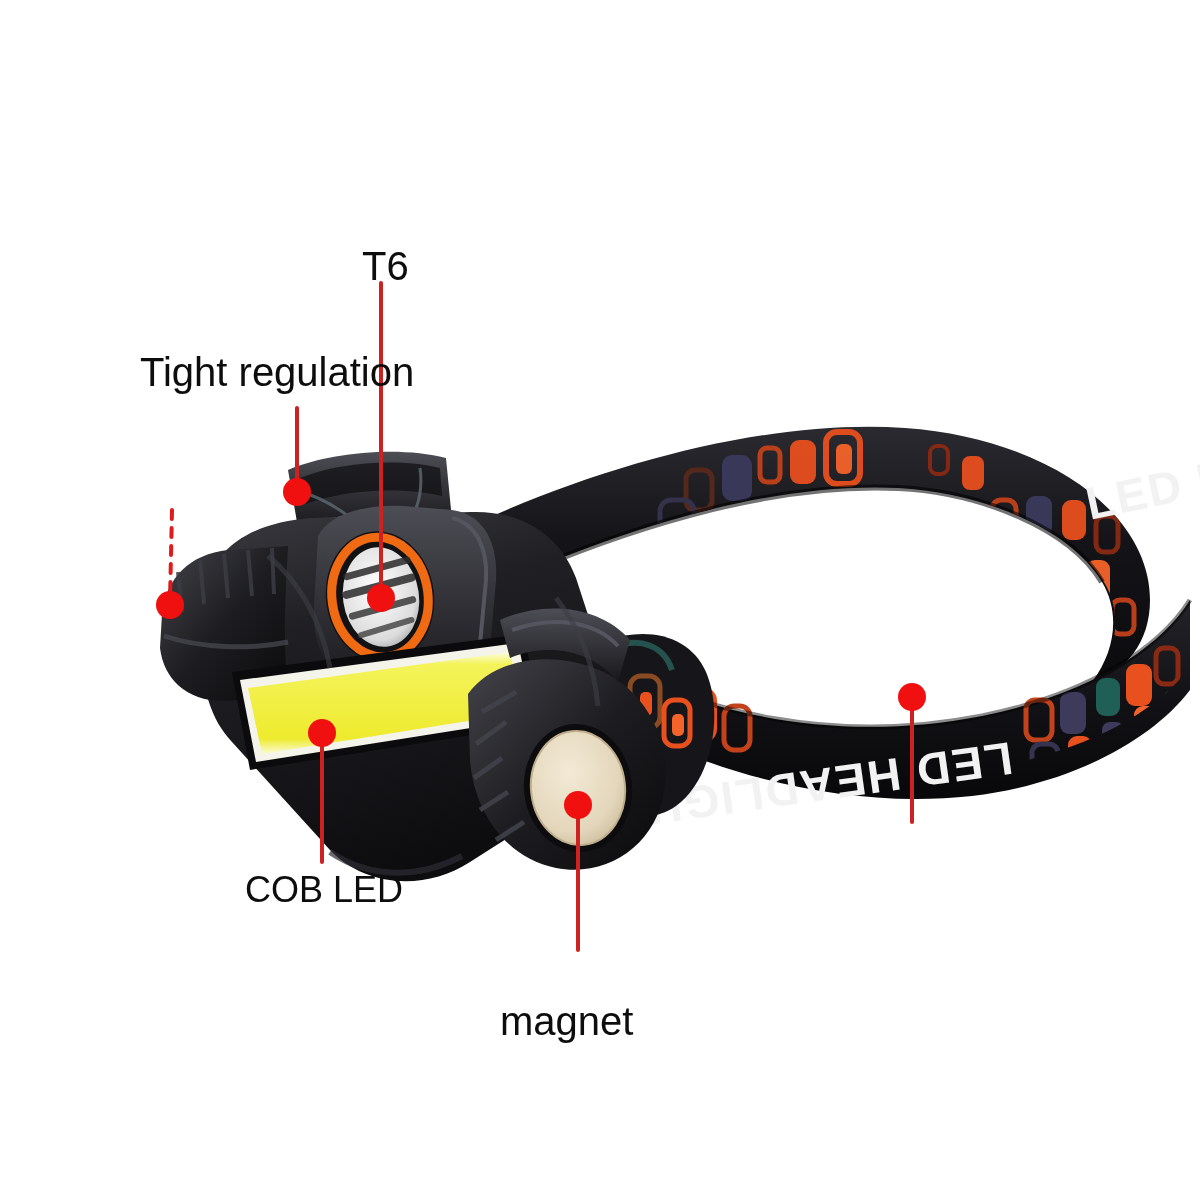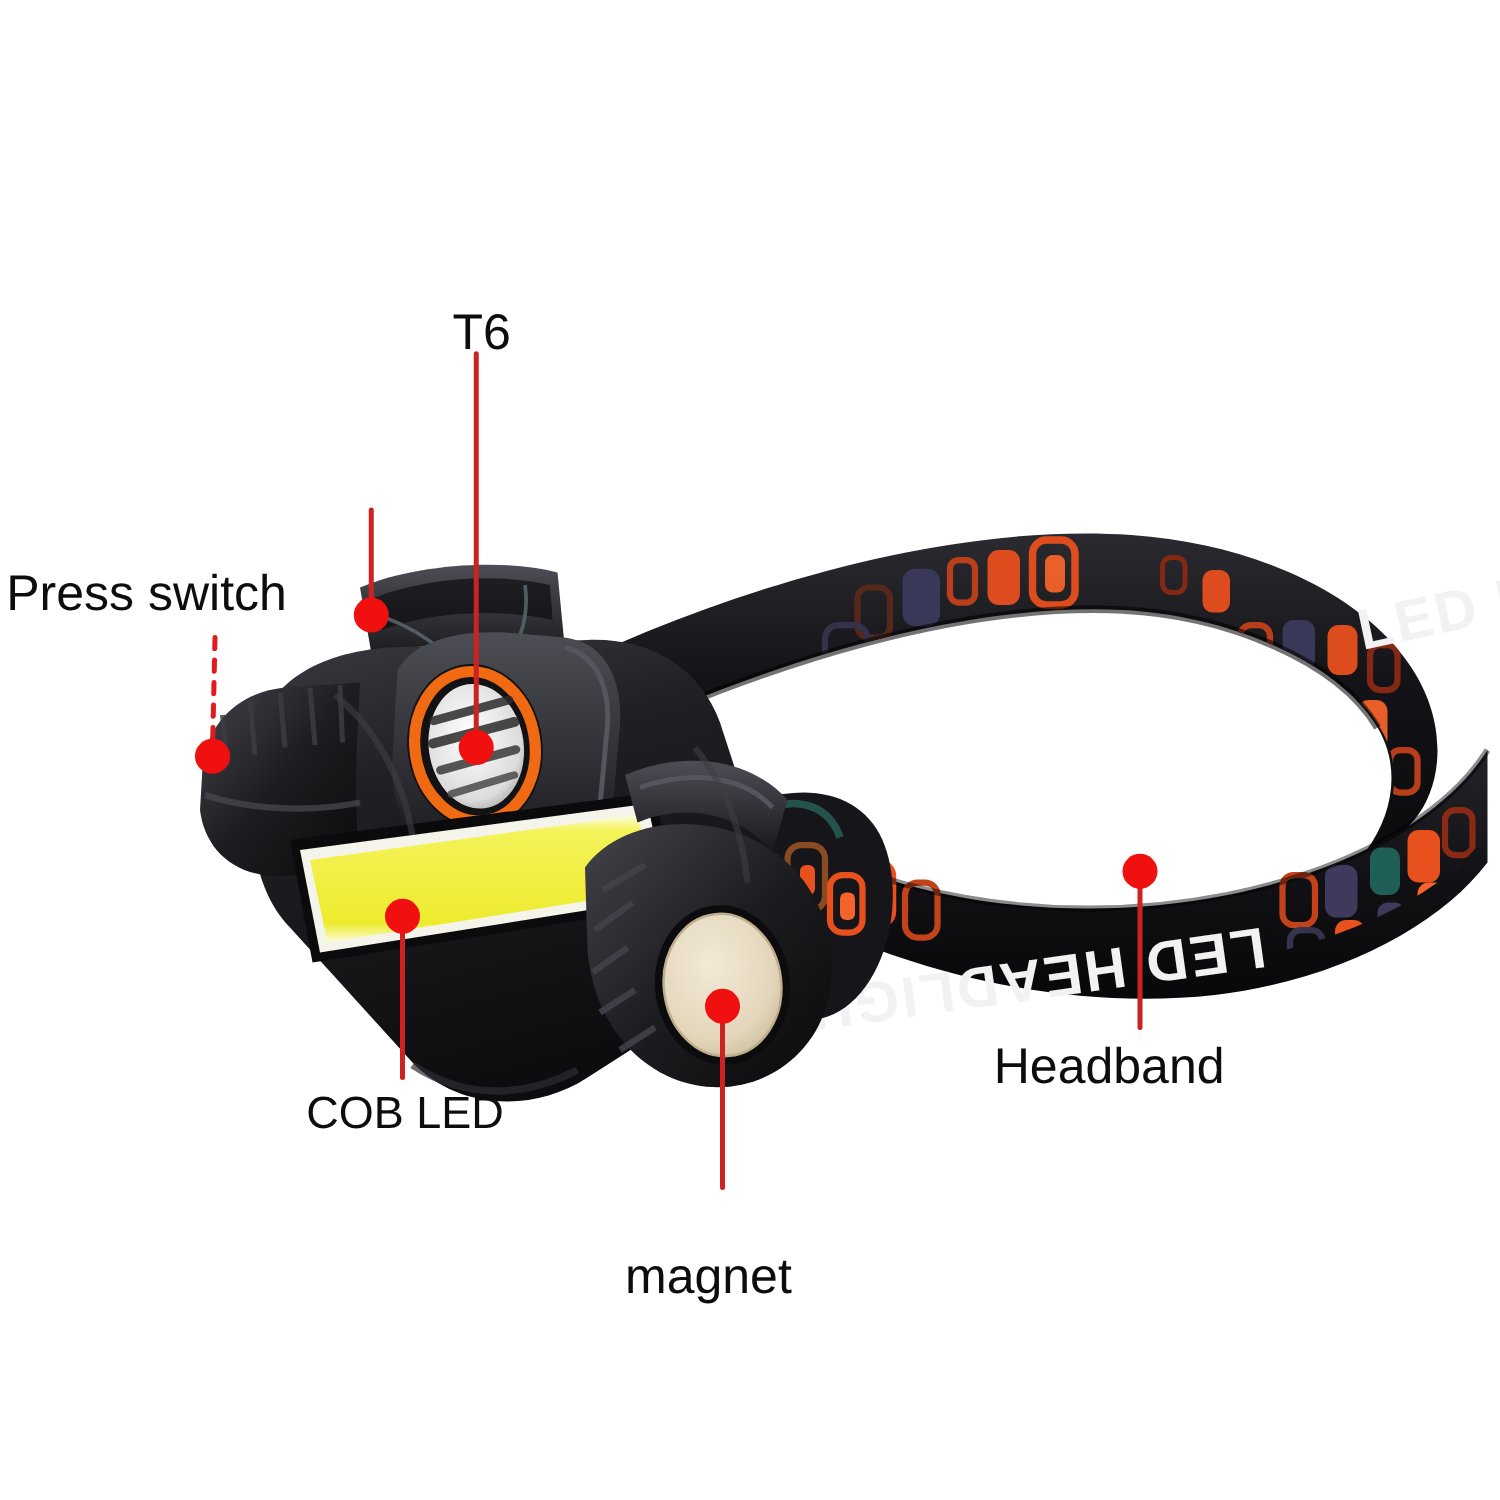--- a/index.html
+++ b/index.html
@@ -238,19 +238,18 @@
     <g>
       <circle cx="170" cy="605" r="14" fill="#f01010"></circle>
       <circle cx="297" cy="492" r="14" fill="#f01010"></circle>
       <circle cx="381" cy="598" r="14" fill="#f01010"></circle>
       <circle cx="322" cy="733" r="14" fill="#f01010"></circle>
       <circle cx="578" cy="805" r="14" fill="#f01010"></circle>
       <circle cx="912" cy="697" r="14" fill="#f01010"></circle>
     </g>
   </svg>
 
-  <div class="lbl lbl-press">Press switch</div>
+  <div class="lbl lbl-tight">Tight regulation</div>
   <div class="lbl lbl-t6">T6</div>
   <div class="lbl lbl-cob">COB LED</div>
   <div class="lbl lbl-mag">magnet</div>
-  <div class="lbl lbl-head">Headband</div>
 
 </div>
 
 </body></html>

